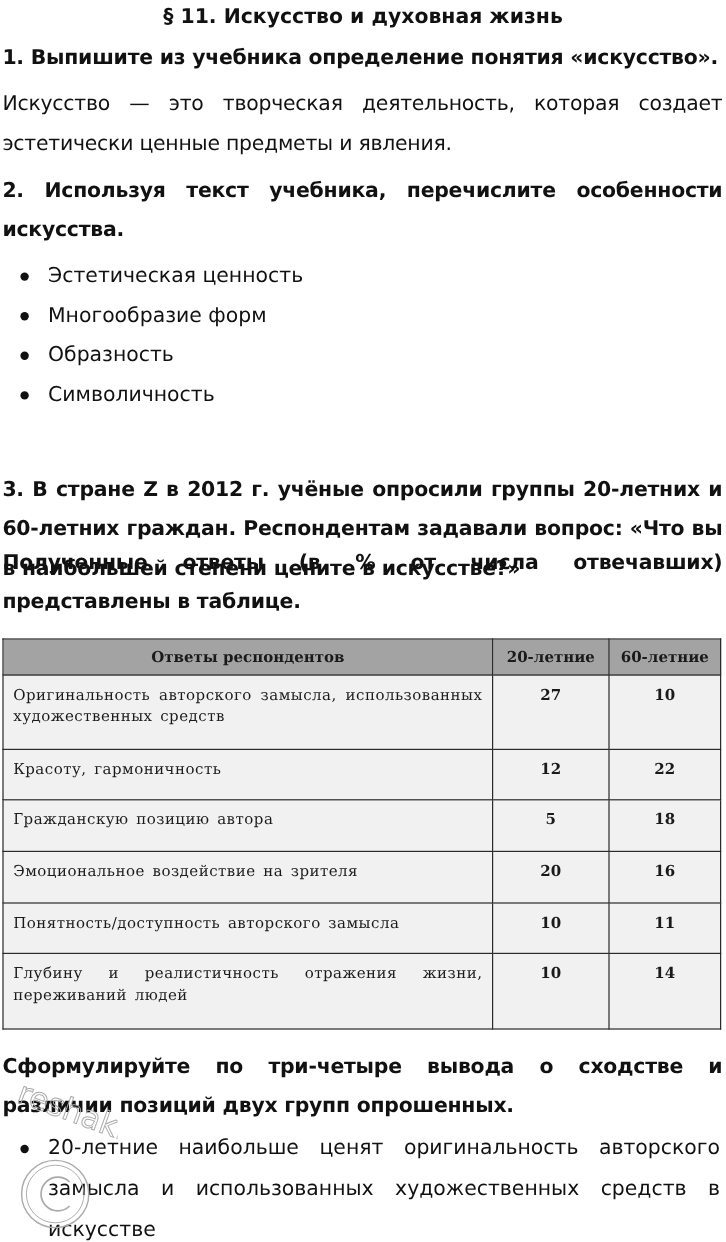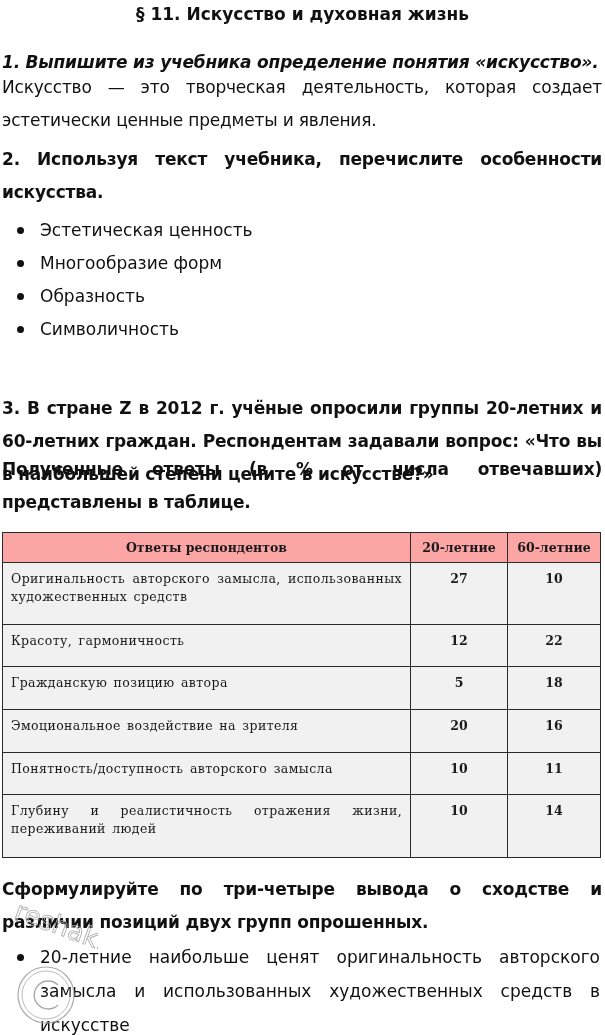--- a/index.html
+++ b/index.html
@@ -27,37 +27,37 @@
   .answer .line { display: block; text-align: justify; text-align-last: justify; }
   .answer .line.last { text-align-last: left; }
 
   
   .tbl {
     left: 2px; top: 532px; width: 598px; height: 326px;
     border-collapse: collapse; font-family: "DejaVu Serif", serif; font-size: 12.5px;
     background: #f1f1f1; color: #1a1a1a; table-layout: fixed;
   }
   .tbl th, .tbl td { border: 1.5px solid #2a2a2a; padding: 0 8px; vertical-align: top; }
-  .tbl th { background: #fca5a5; height: 29px; font-weight: bold; text-align: center; vertical-align: middle; }
+  .tbl th { background: #a3a3a3; height: 29px; font-weight: bold; text-align: center; vertical-align: middle; }
   .tbl td.lbl { text-align: justify; text-align-last: left; line-height: 18px; padding-top: 7px; letter-spacing: 0.4px; word-spacing: 2px; }
   .tbl td.num { text-align: center; font-weight: bold; padding-top: 7px; line-height: 18px; }
   .tbl col.c1 { width: 408px; }
   .tbl col.c2 { width: 97px; }
   .tbl col.c3 { width: 93px; }
 
   .watermark {
     left: 8px; top: 905px; width: 90px; height: 130px; pointer-events: none;
   }
 </style>
 </head>
 <body>
 
 <div class="abs title">§ 11. Искусство и духовная жизнь</div>
 
-<div class="abs q" style="top:46px;font-style:italic;">1. Выпишите из учебника определение понятия «искусство».</div>
+<div class="abs q" style="top:32px;">1. Выпишите из учебника определение понятия «искусство».</div>
 <div class="abs txt just" style="top:71px;">Искусство — это творческая деятельность, которая создает эстетически ценные предметы и явления.</div>
 
 <div class="abs q just" style="top:143px;">2. Используя текст учебника, перечислите особенности искусства.</div>
 <ul class="abs bullets" style="top:214px;">
   <li><span class="dot"></span><span>Эстетическая ценность</span></li>
   <li><span class="dot"></span><span>Многообразие форм</span></li>
   <li><span class="dot"></span><span>Образность</span></li>
   <li><span class="dot"></span><span>Символичность</span></li>
 </ul>
 

